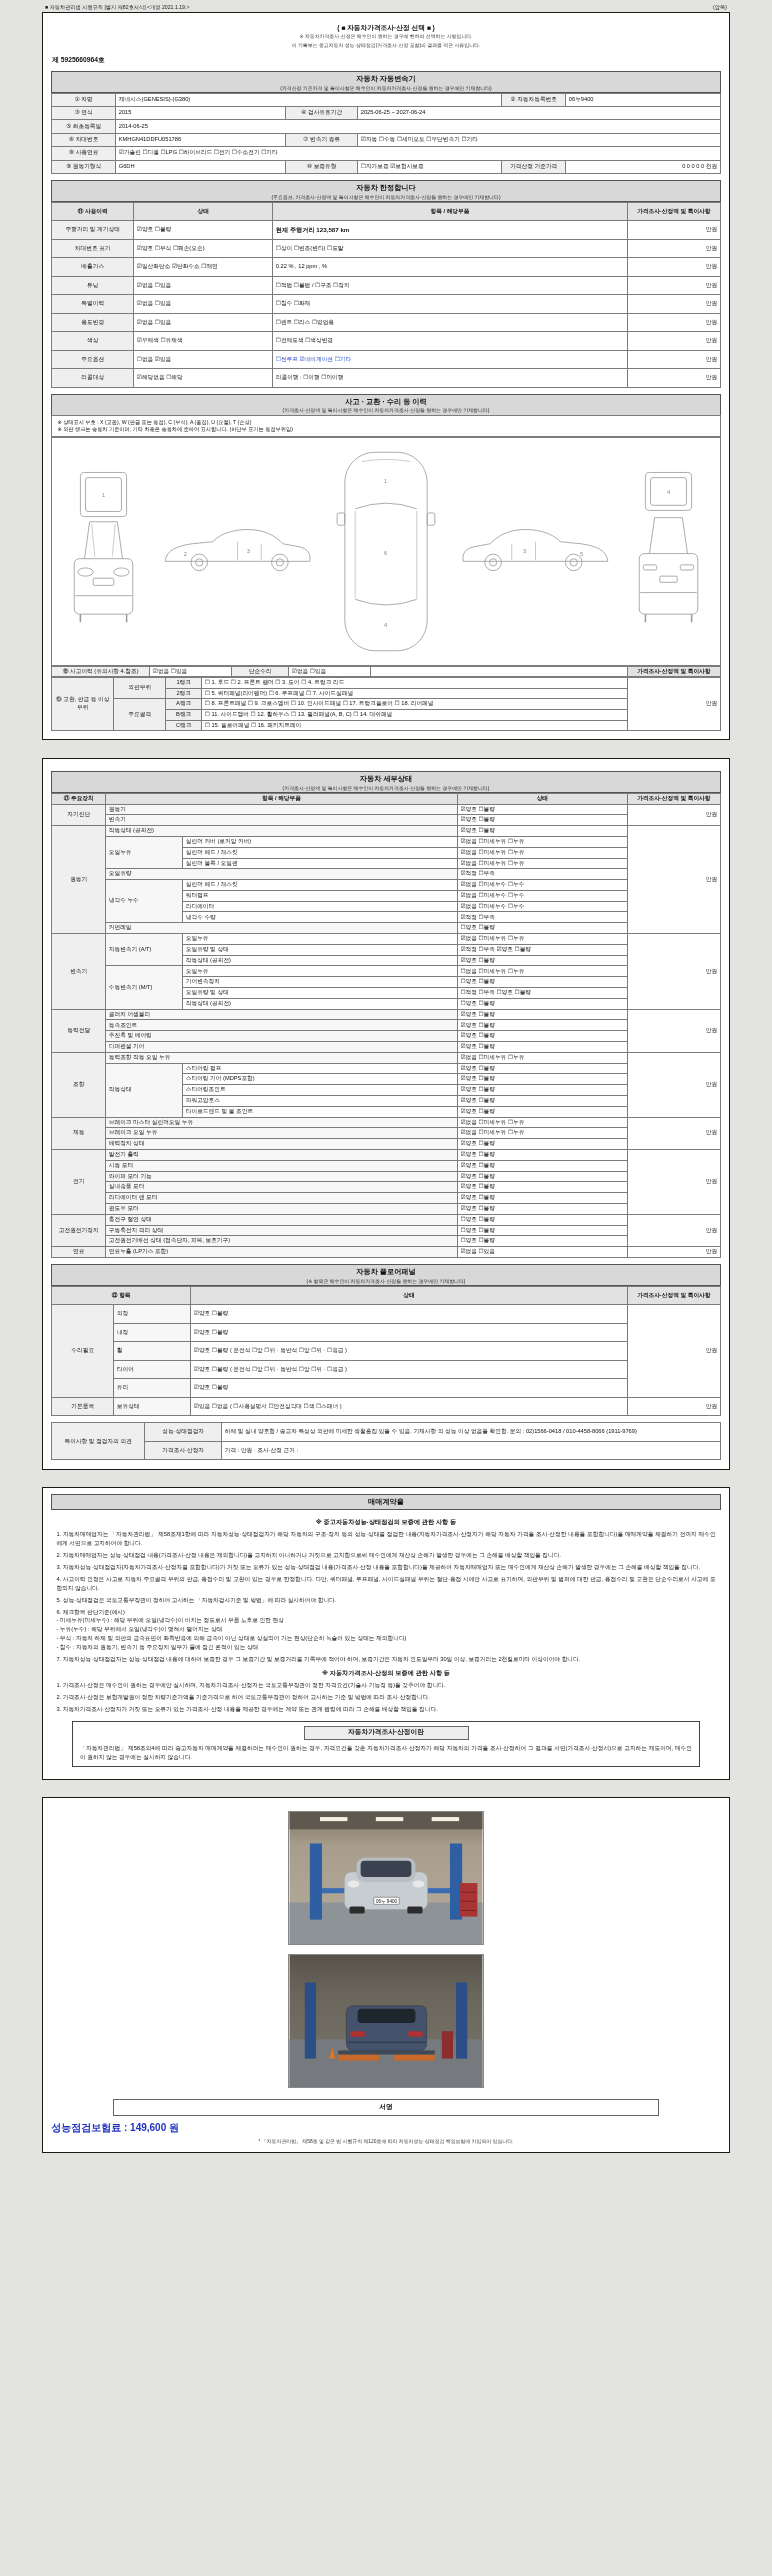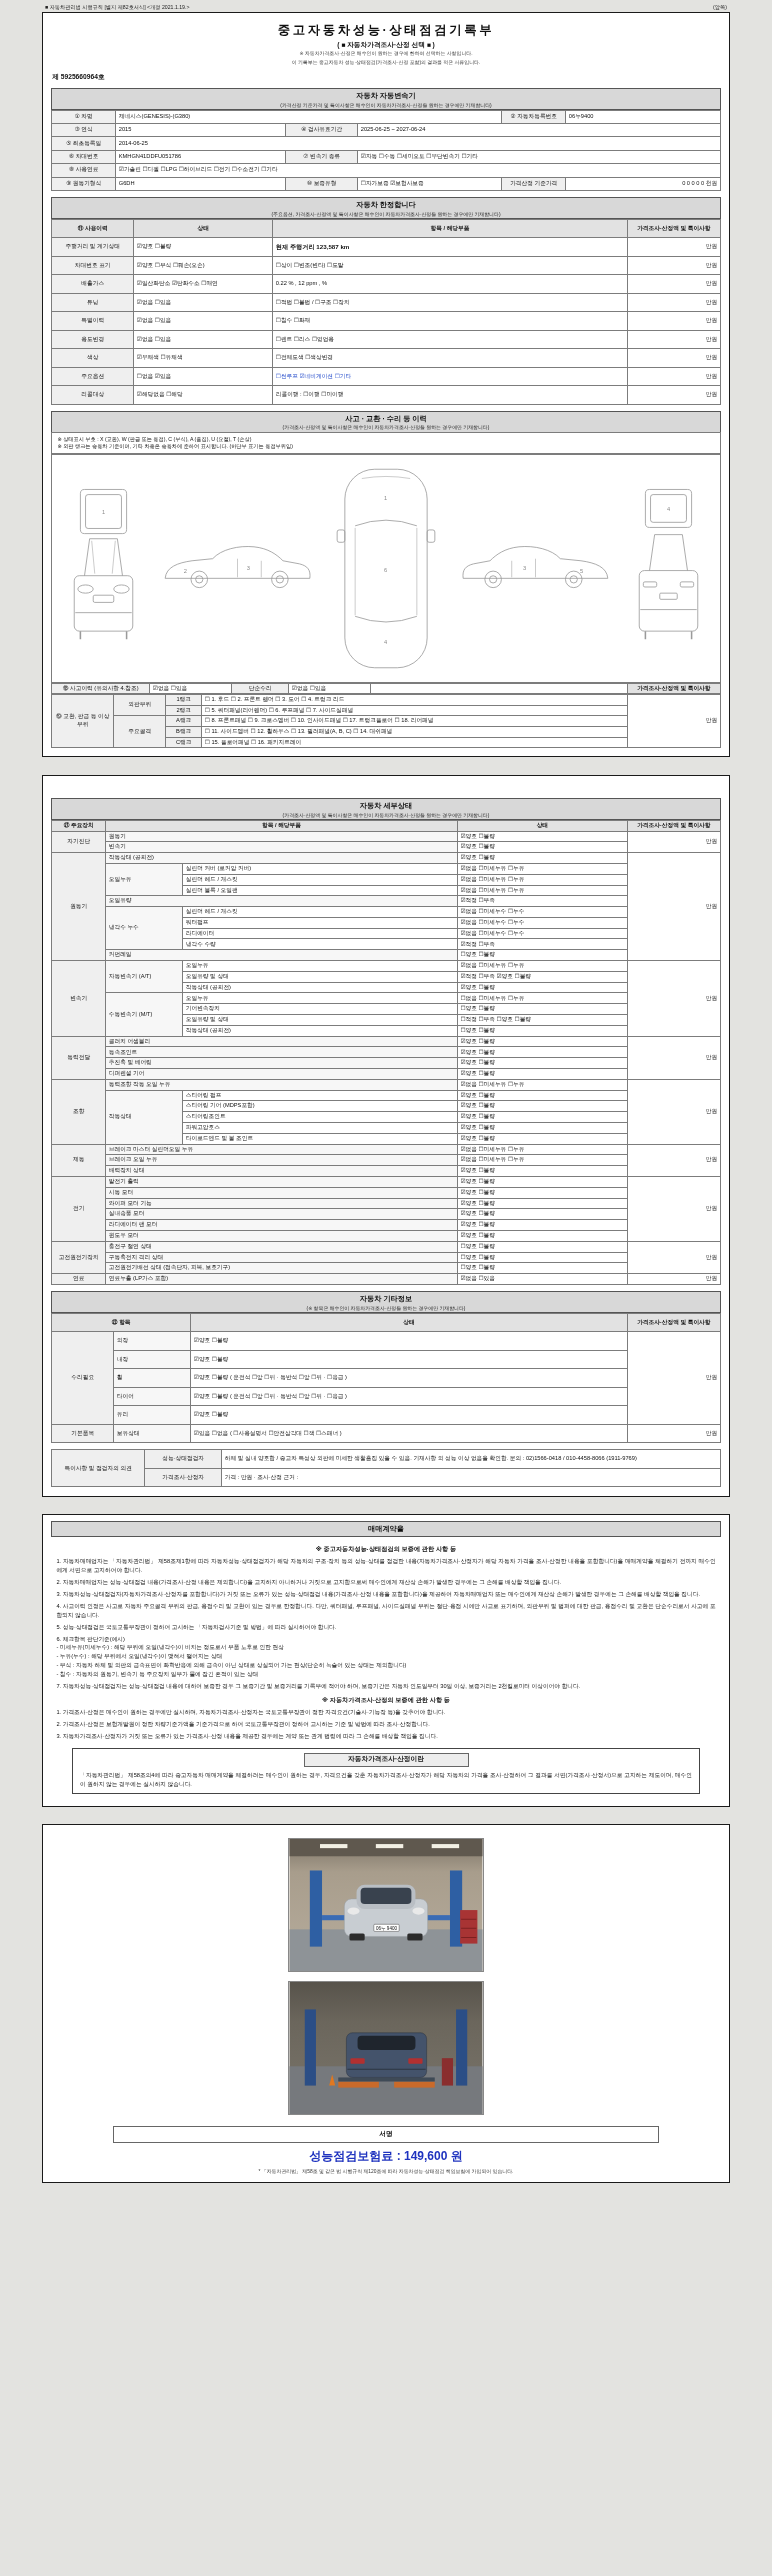--- a/index.html
+++ b/index.html
@@ -31,37 +31,36 @@
 .diagram svg{display:block}
 .notes{padding:3.1px 5.2px 1px}
 .notes-sub{font-weight:bold;font-size:6.2px;text-align:center;margin:5.2px 0 3.1px}
 .note-item{font-size:5.7px;line-height:1.55;margin:3.1px 0;text-align:justify;white-space:pre-line}
 .defbox{border:0.8px solid #444;margin:7.2px 15.5px 3.1px;padding:4.1px 7.2px}
 .defbox .bt{font-weight:bold;font-size:6.7px;text-align:center;border:0.5px solid #666;background:#ededed;width:165px;margin:0 auto 4.1px;padding:1.5px 0}
 .defbox .bx{font-size:5.7px;line-height:1.55;text-align:justify}
 .photos{display:flex;flex-direction:column;align-items:center;gap:9.3px;padding:7.2px 0 4.1px}
 .photo{border:0.5px solid #888;display:block}
 .signband{border:0.5px solid #666;text-align:center;font-weight:bold;font-size:6.7px;padding:2.6px 0;margin:7.2px 62px 5.2px}
-.fee{color:#1f33bf;font-weight:bold;font-size:12px;text-align:center;margin:5.2px 0 3.1px}
+.fee{color:#1f33bf;font-weight:bold;font-size:10px;text-align:left;margin:5.2px 0 3.1px}
 .feenote{font-size:4.9px;color:#333;text-align:center}
 </style>
 </head>
 <body>
 
 <div class="page">
 
   <div class="formref">
     <span>■ 자동차관리법 시행규칙 [별지 제82호서식] &lt;개정 2021.1.19.&gt;</span>
     <span>(앞쪽)</span>
   </div>
 
   <div class="sheet">
 
     <div class="titleblk">
-      <div class="title">중고자동차성능·상태점검기록부</div>
       <div class="subtitle">( ■ 자동차가격조사·산정 선택 ■ )</div>
       <div class="subnote">※ 자동차가격조사·산정은 매수인이 원하는 경우에 한하여 선택하는 사항입니다.</div>
       <div class="subnote">이 기록부는 중고자동차 성능·상태점검(가격조사·산정 포함)의 결과를 적은 서류입니다.</div>
     </div>
     <div class="docno">제 5925660964호</div>
 
     <div class="secband">
       <div class="t">자동차 자동변속기</div>
       <div class="n">(가격산정 기준가격 및 특이사항은 매수인이 자동차가격조사·산정을 원하는 경우에만 기재합니다)</div>
     </div>
@@ -316,21 +315,21 @@
             <td class="lbl">C랭크</td>
             <td>☐ 15. 플로어패널    ☐ 16. 패키지트레이</td>
           </tr>
         </tbody>
     </table>
 
   </div>
 
   <div class="sheet">
 
-    <div class="secband" style="margin-top:17px">
+    <div class="secband" style="margin-top:7px">
       <div class="t">자동차 세부상태</div>
       <div class="n">(가격조사·산정액 및 특이사항은 매수인이 자동차가격조사·산정을 원하는 경우에만 기재합니다)</div>
     </div>
     <table class="t-detail">
       <colgroup>
           <col style="width:54px">
           <col style="width:77px">
           <col>
           <col style="width:170px">
           <col style="width:93px">
@@ -530,21 +529,21 @@
           <tr>
             <td class="lbl">연료</td>
             <td class="sub" colspan="2">연료누출 (LP가스 포함)</td>
             <td>☑없음  ☐있음</td>
             <td class="amt">만원</td>
           </tr>
         </tbody>
     </table>
 
     <div class="secband">
-      <div class="t">자동차 기타정보</div>
+      <div class="t">자동차 플로어패널</div>
       <div class="n">(※ 항목은 매수인이 자동차가격조사·산정을 원하는 경우에만 기재합니다)</div>
     </div>
     <table class="t-overall">
       <colgroup>
           <col style="width:62px">
           <col style="width:77px">
           <col>
           <col style="width:93px">
         </colgroup>
       <tbody>

